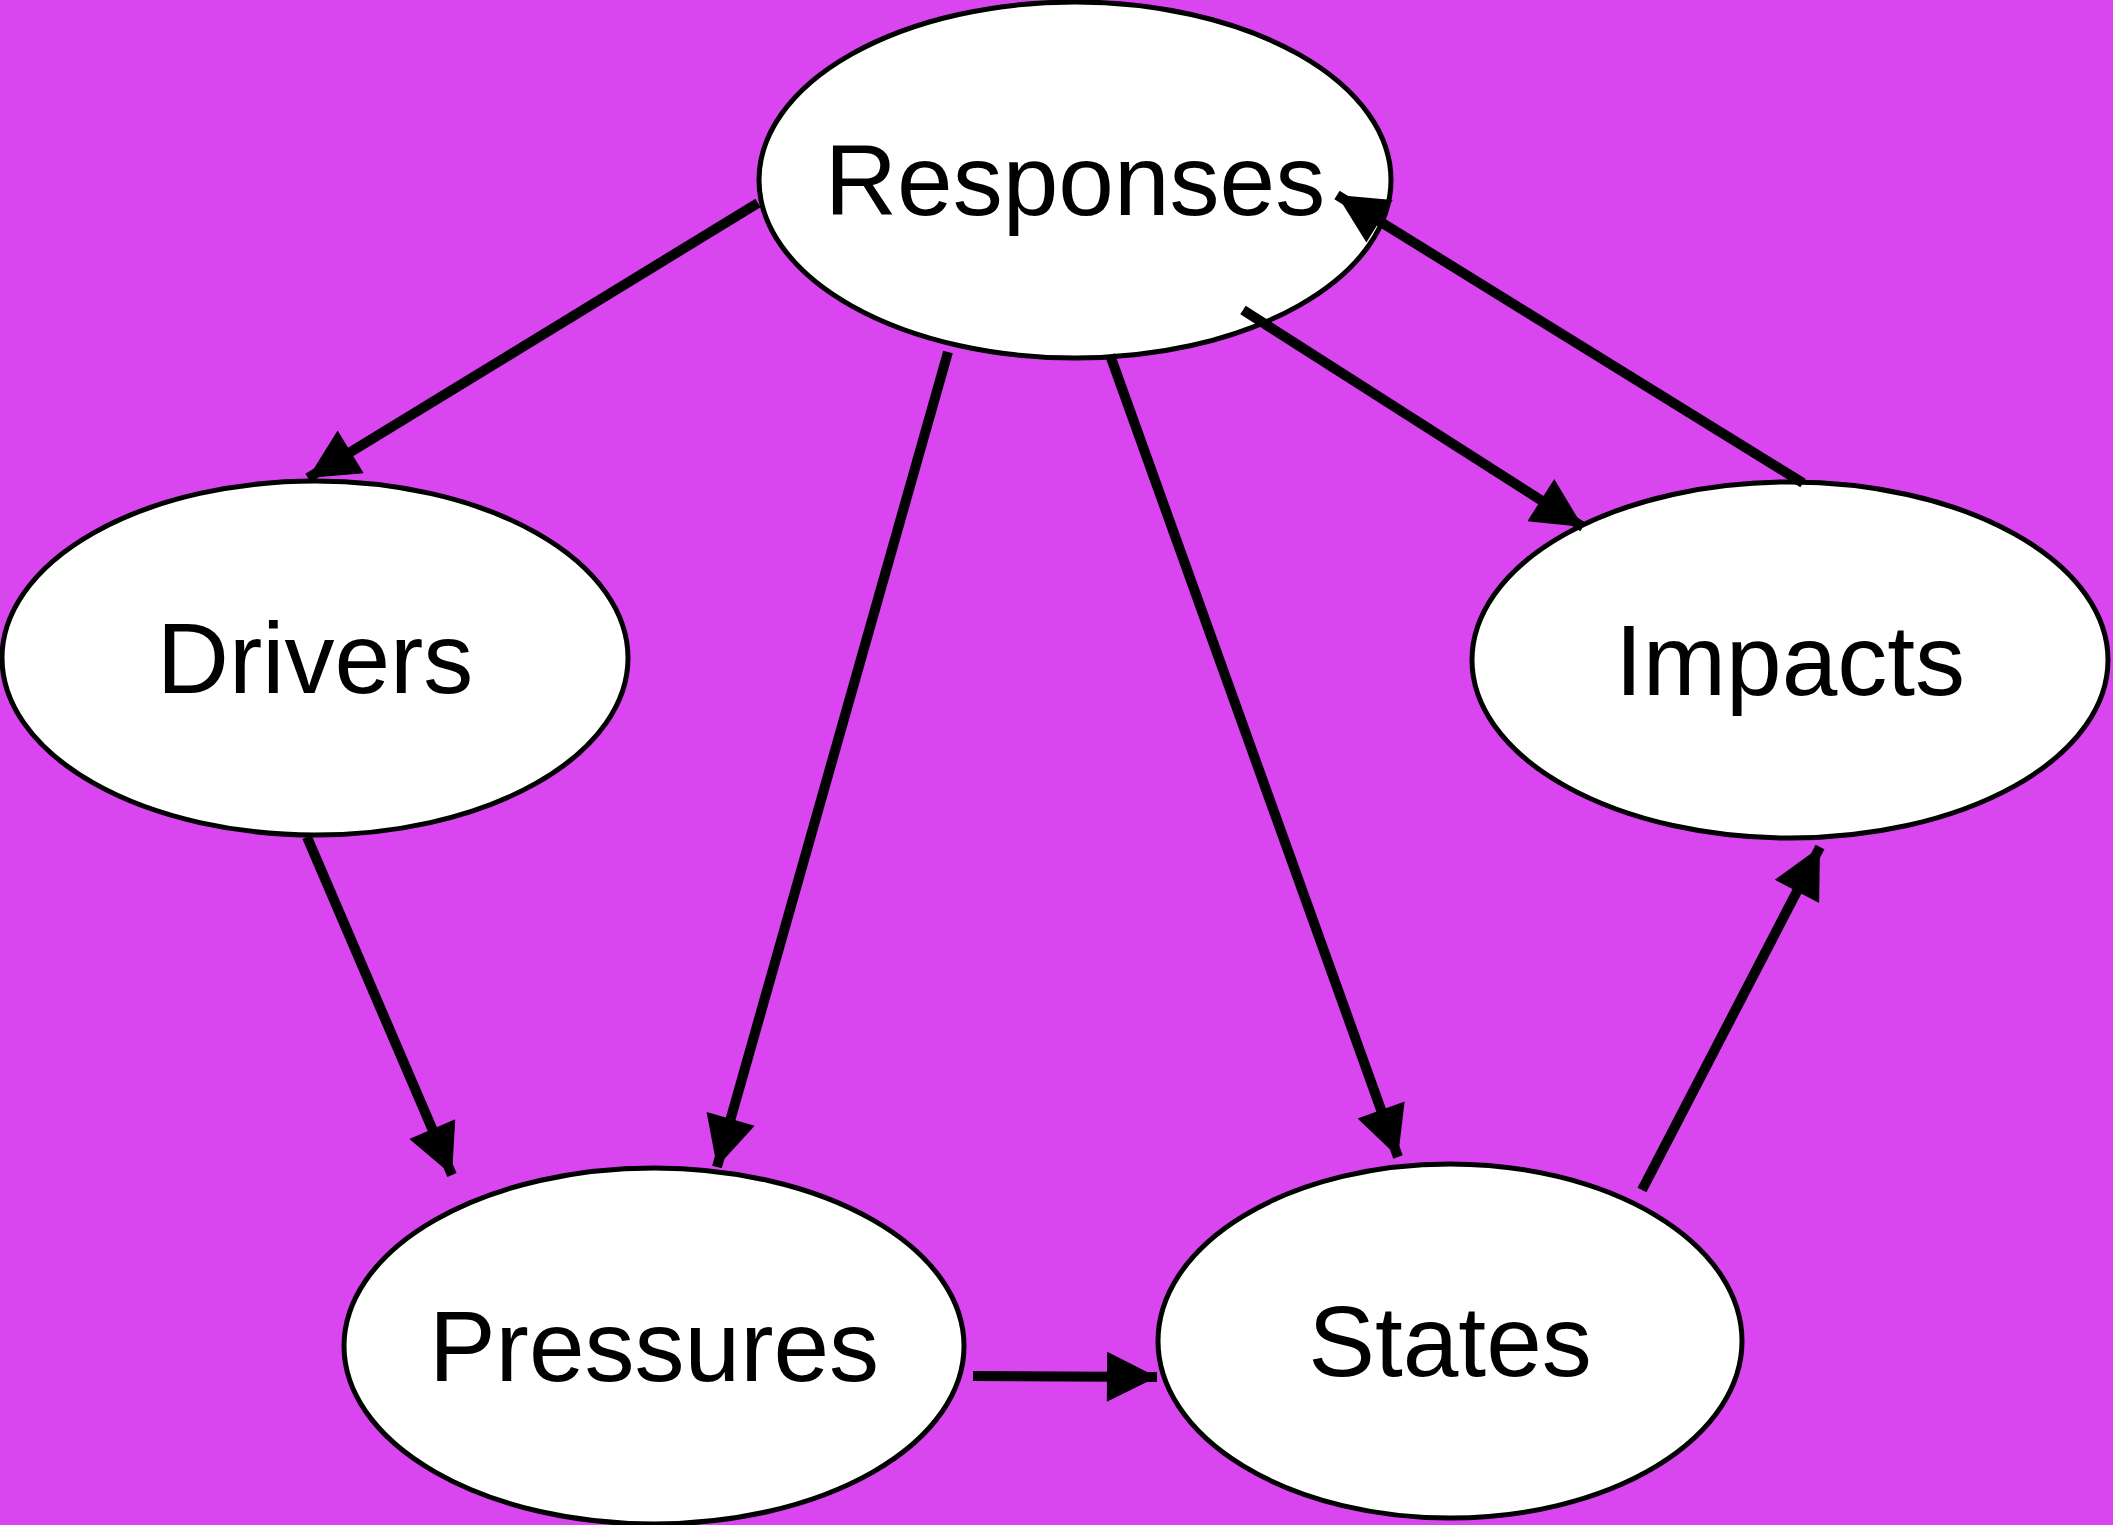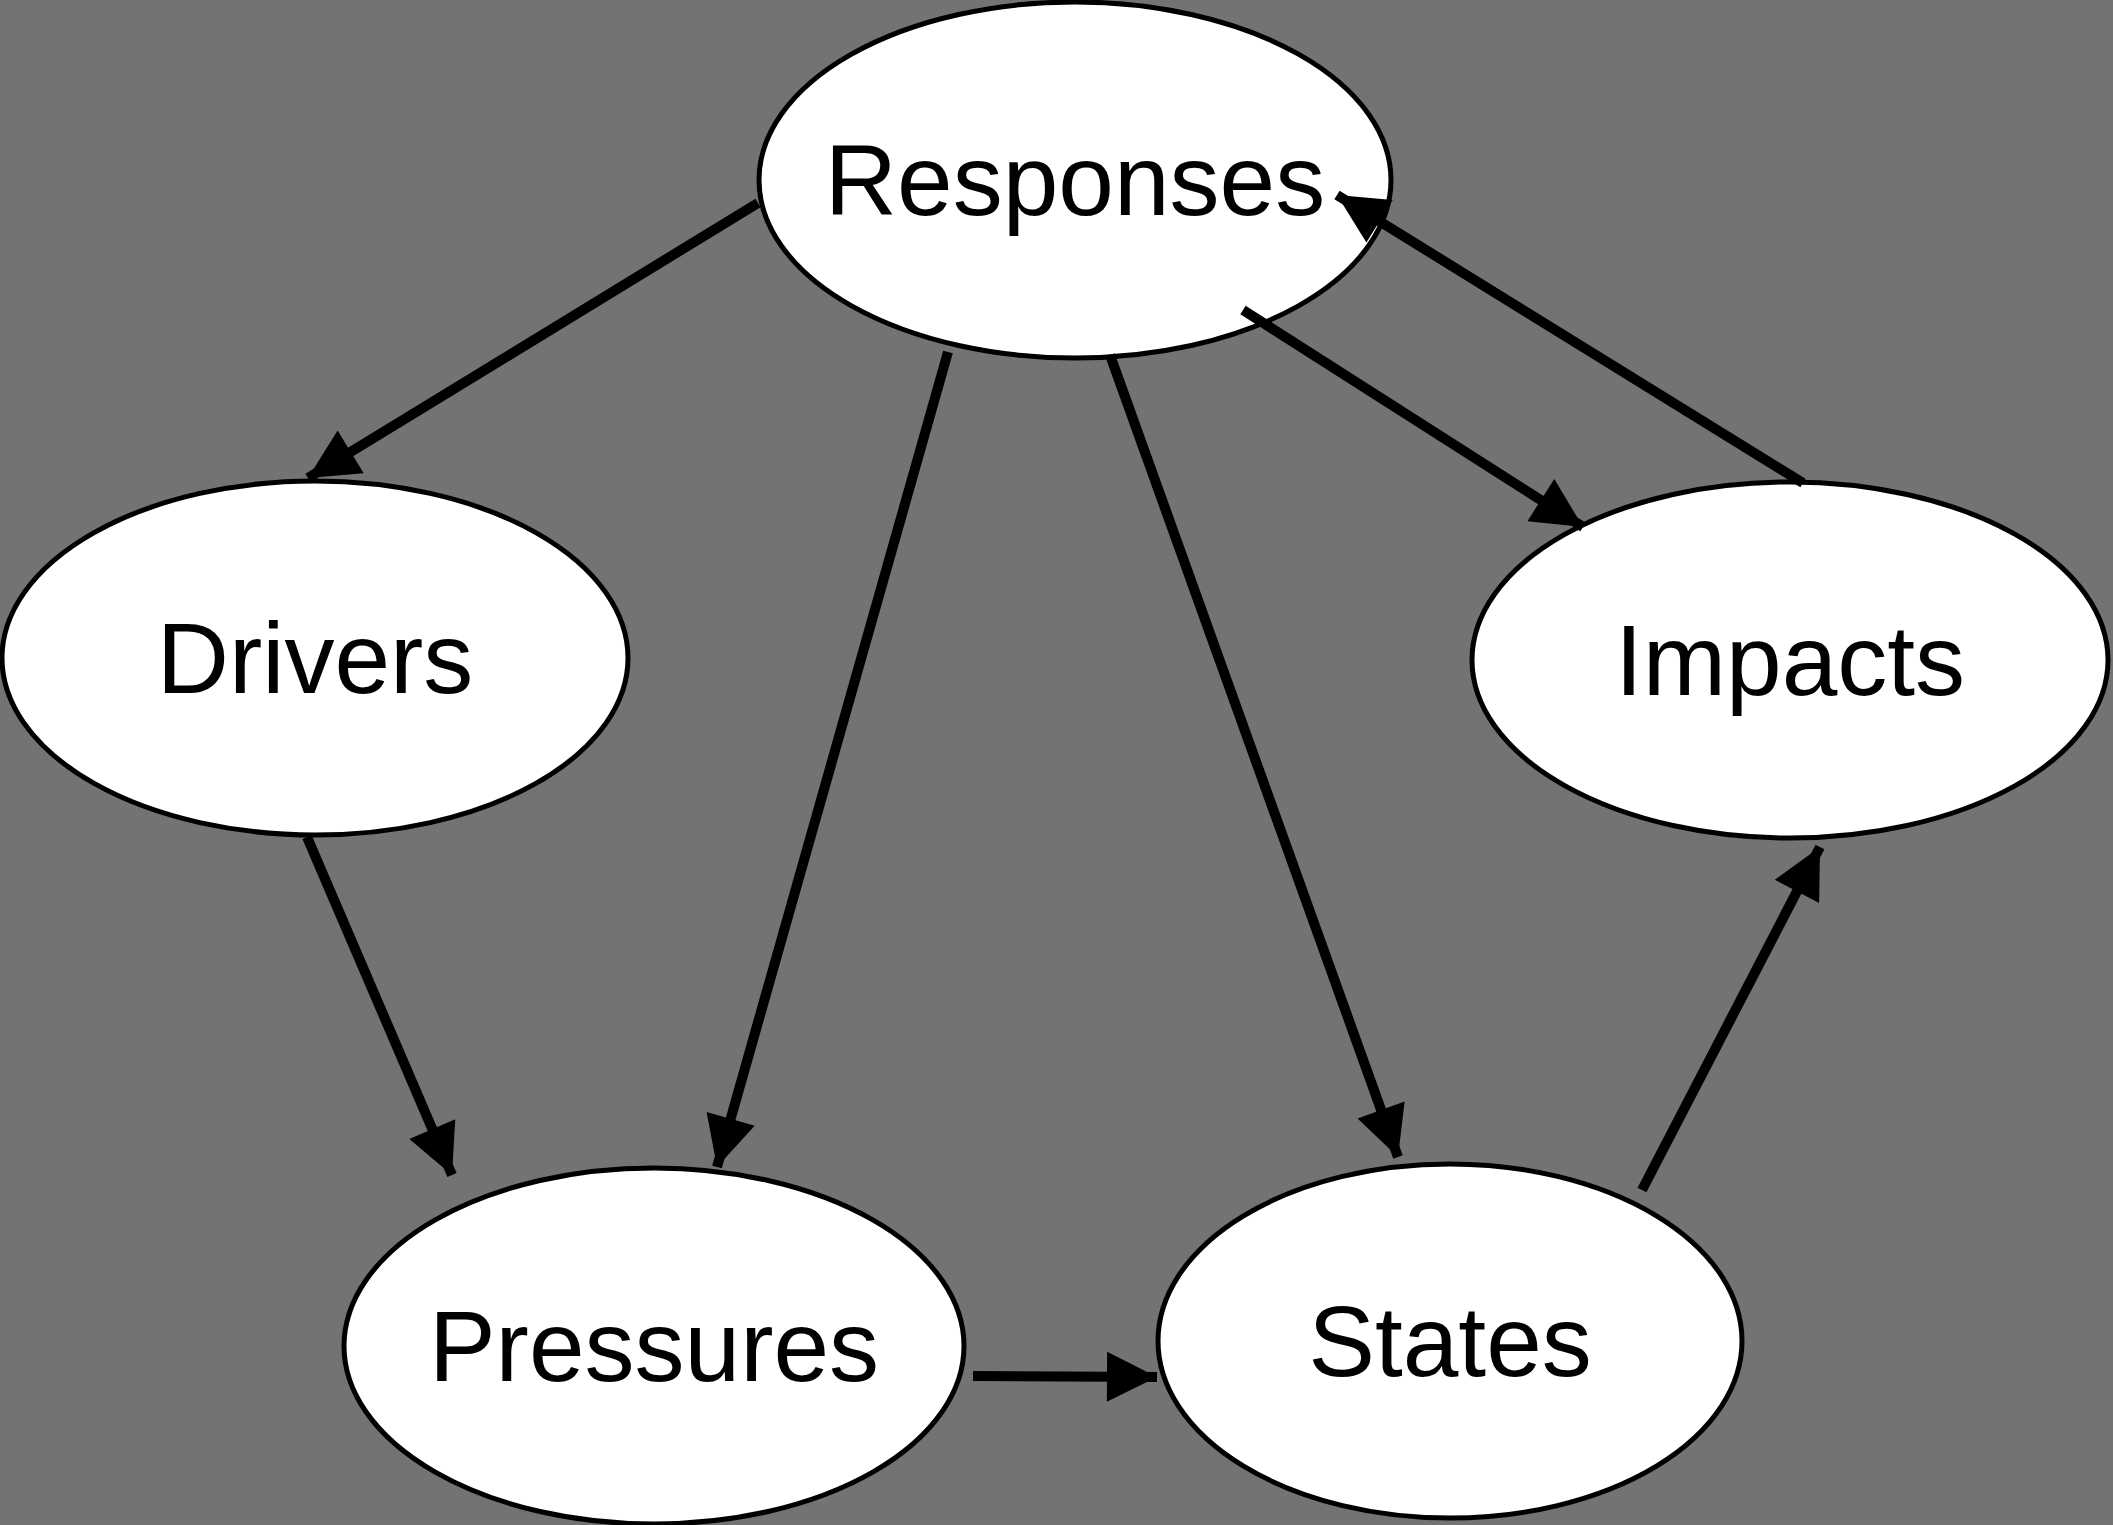--- a/index.html
+++ b/index.html
@@ -4,21 +4,21 @@
 <style>
   html, body {
     margin: 0;
     padding: 0;
     background: #ffffff;
   }
   .canvas {
     position: relative;
     width: 2113px;
     height: 1525px;
-    background: #737373;
+    background: #d946ef;
     overflow: hidden;
   }
   svg {
     display: block;
     width: 2113px;
     height: 1525px;
   }
   .node-ellipse {
     fill: #ffffff;
     stroke: #000000;

